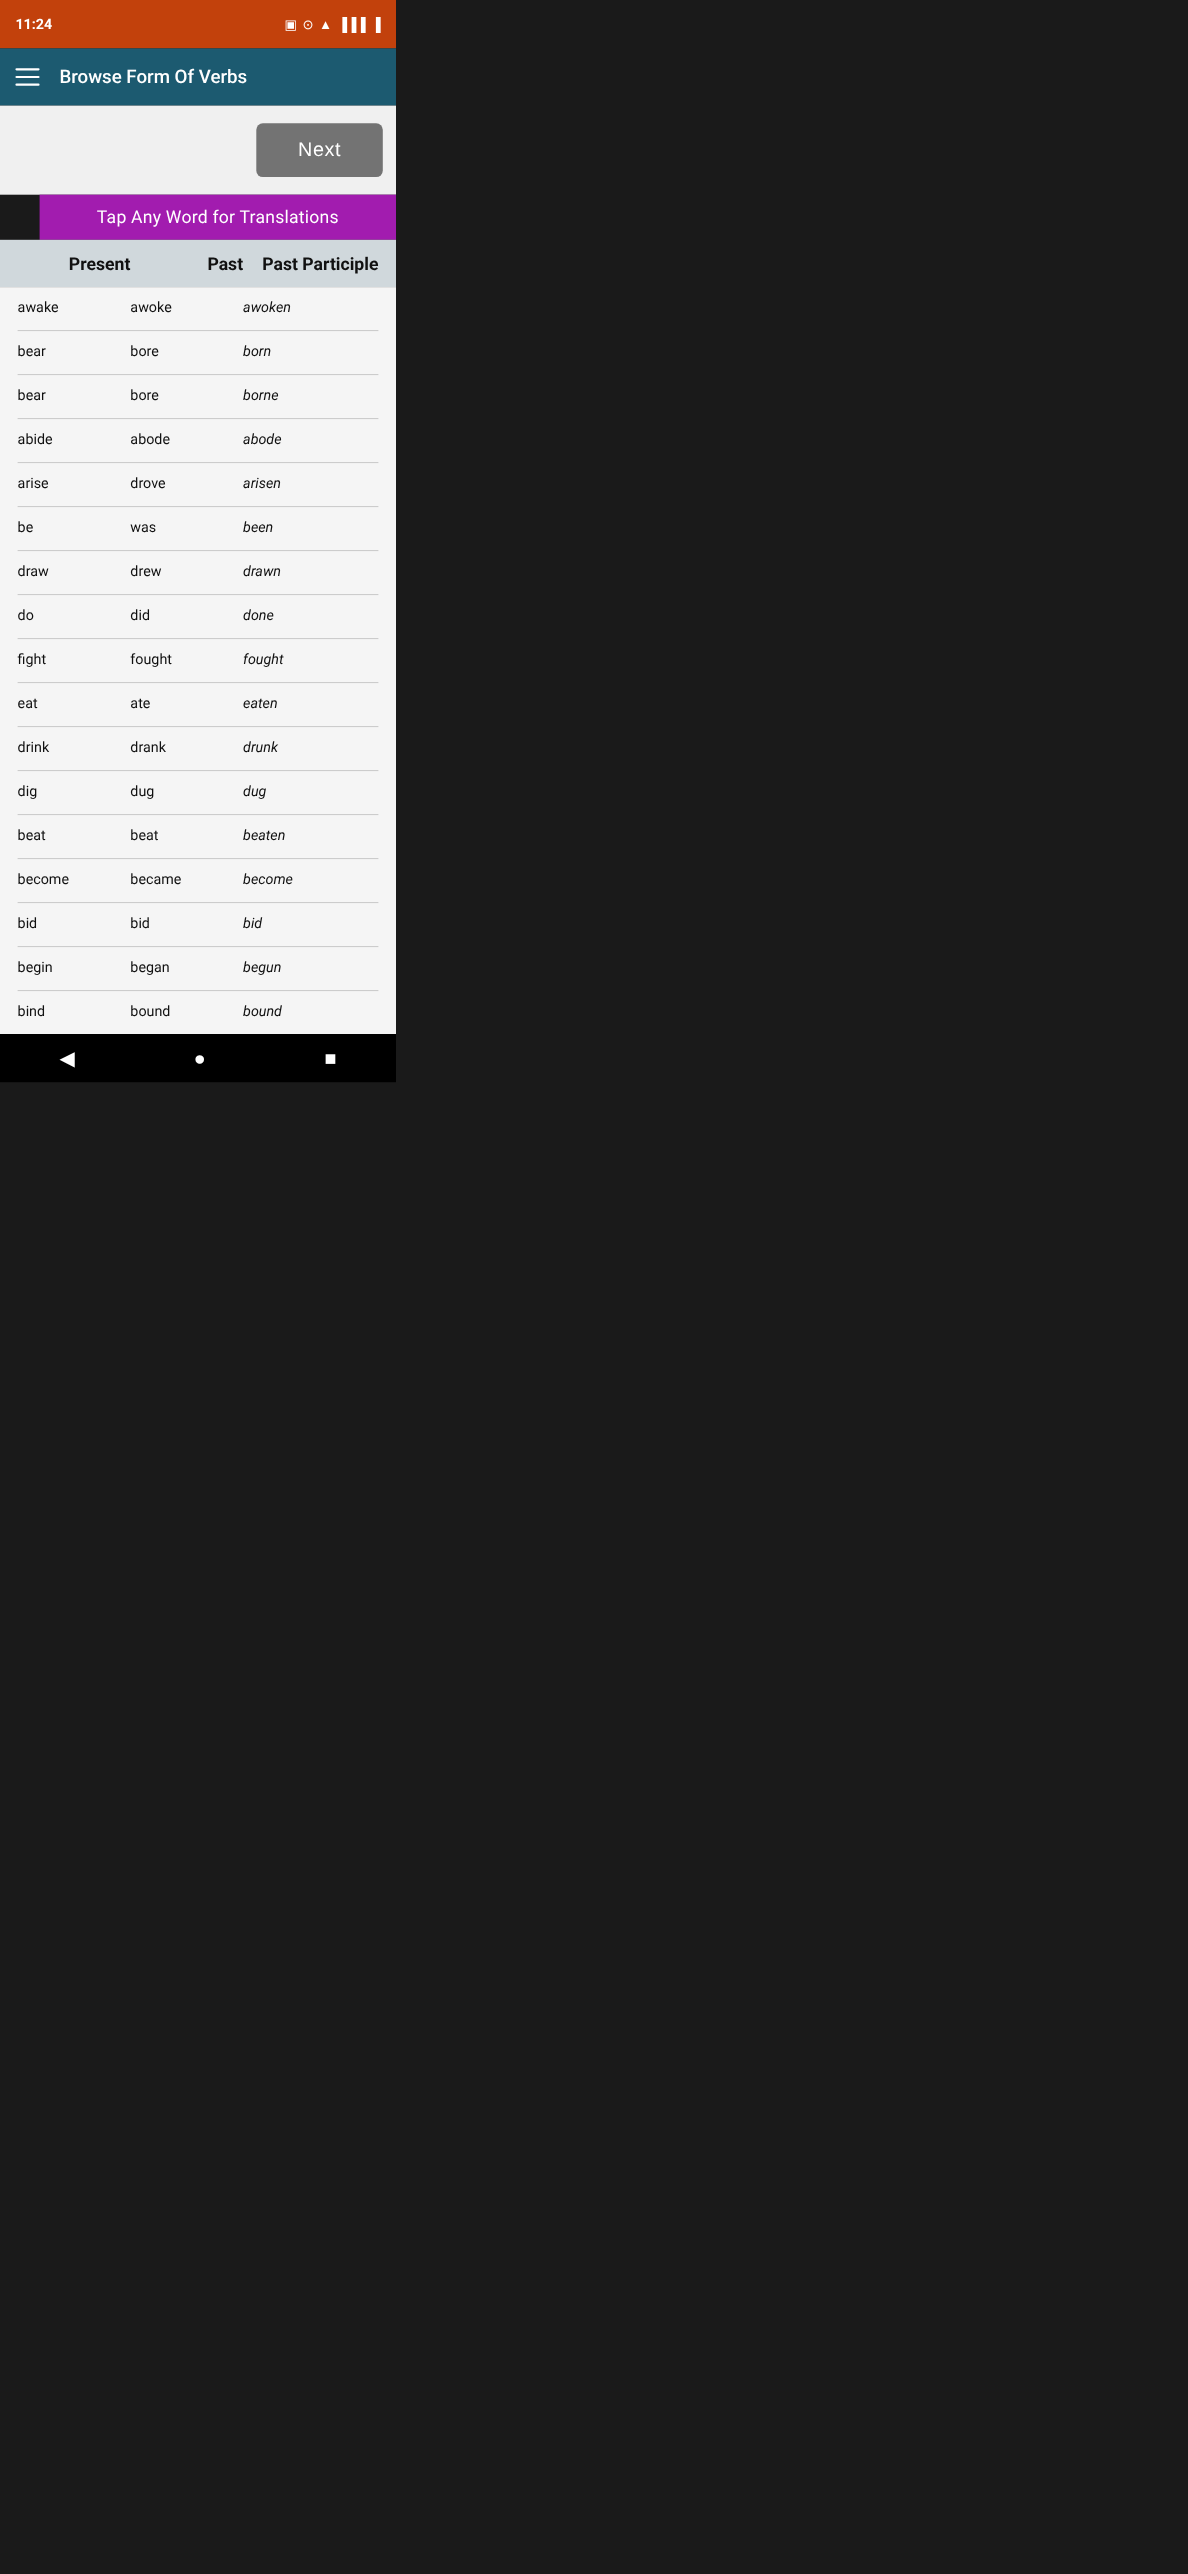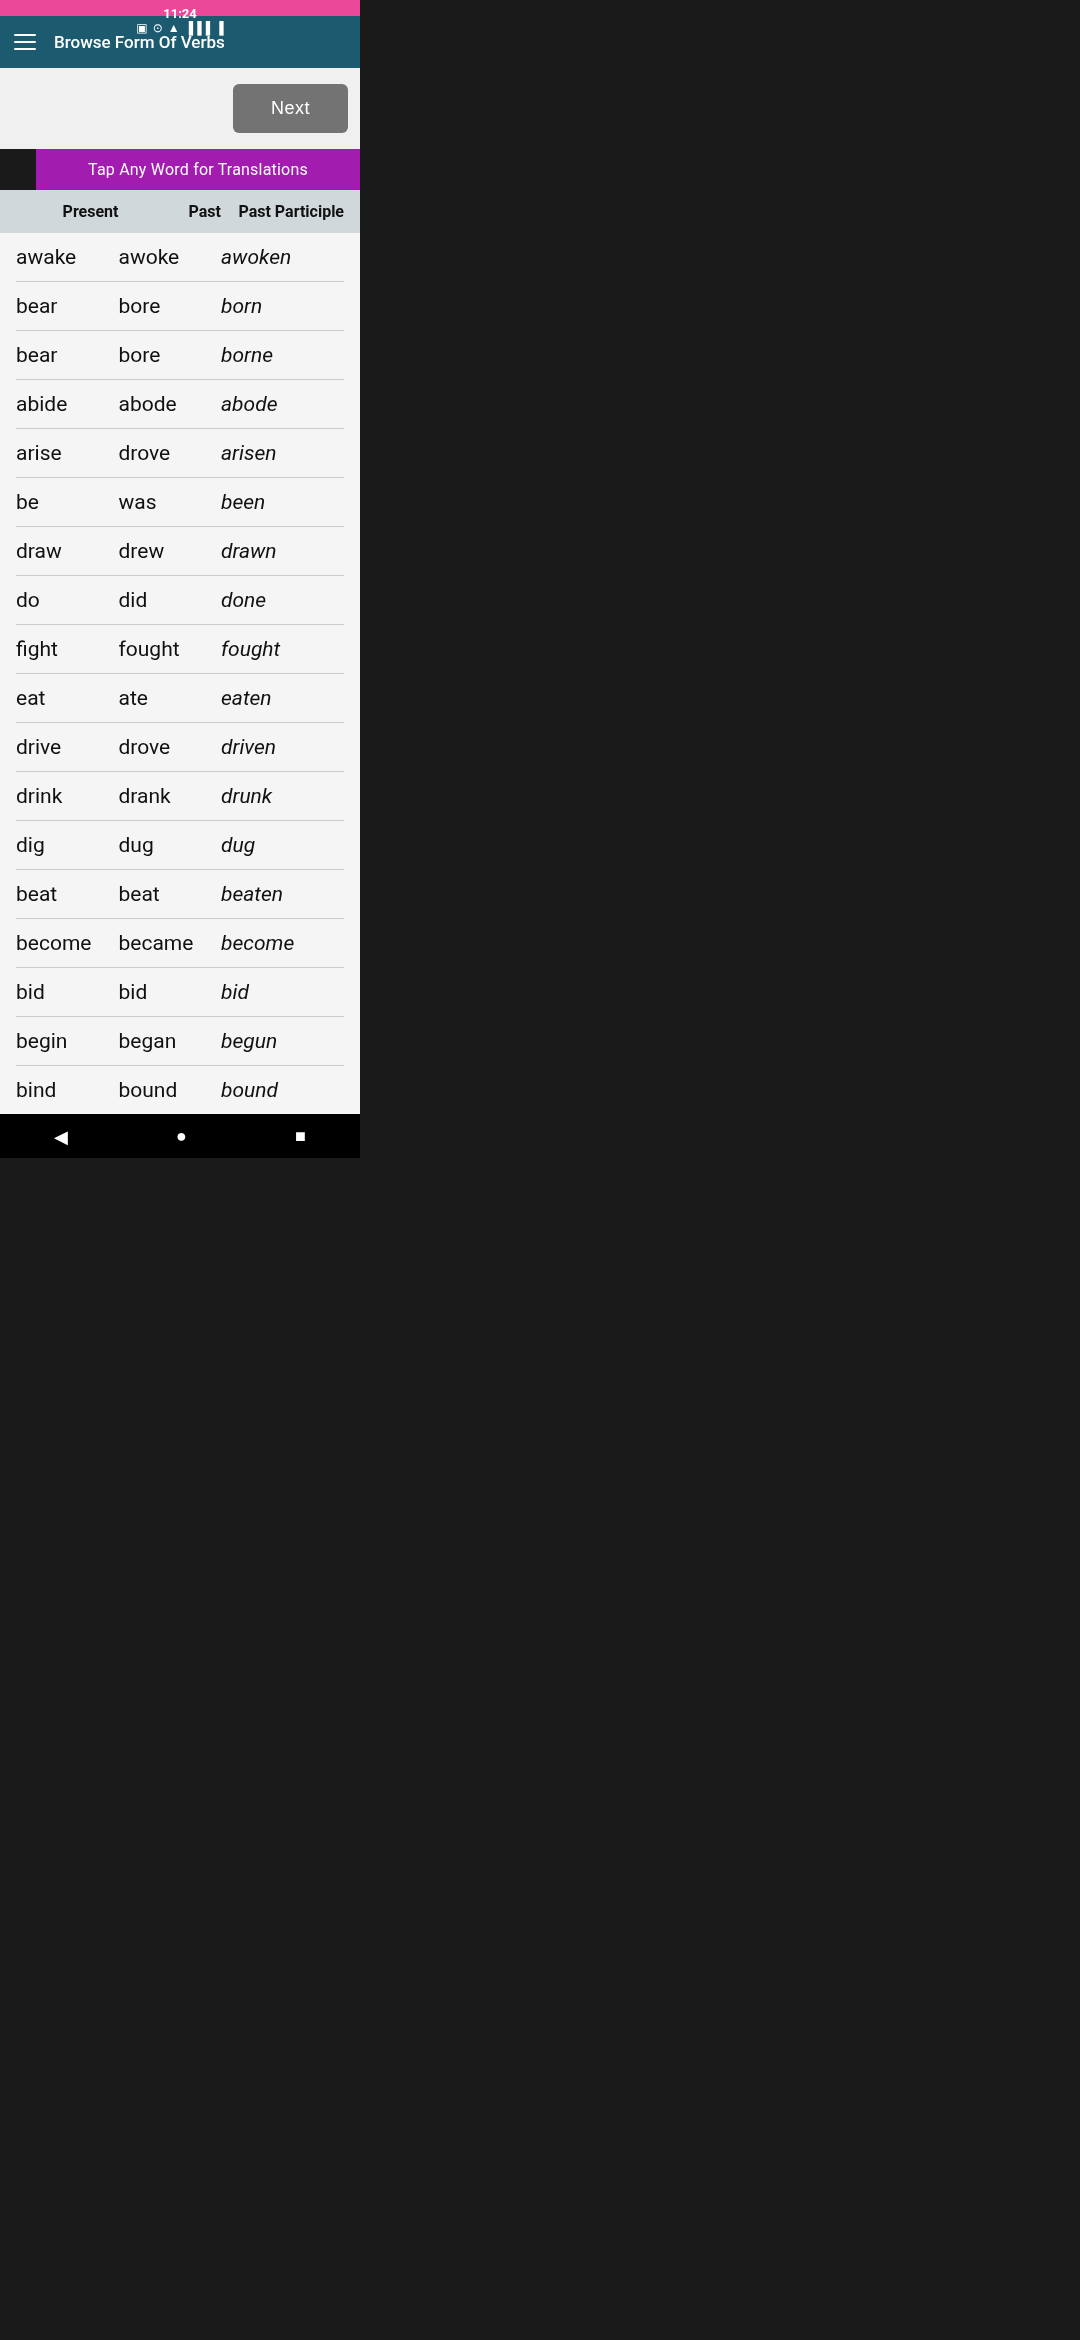--- a/index.html
+++ b/index.html
@@ -8,27 +8,26 @@
     body {
       background: #1a1a1a;
       font-family: 'Roboto', Arial, sans-serif;
       width: 360px;
       min-height: 780px;
       overflow-x: hidden;
     }
 
     
     .status-bar {
-      background: #ec4899;
+      background: #c2410c;
       display: flex;
       justify-content: space-between;
       align-items: center;
       padding: 6px 14px;
-      height: 16px;
-      flex-direction: column;
+      height: 44px;
     }
     .status-time {
       color: white;
       font-size: 13px;
       font-weight: bold;
     }
     .status-icons {
       display: flex;
       align-items: center;
       gap: 5px;
@@ -122,21 +121,21 @@
     .table-row {
       display: flex;
       padding: 12px 0;
       border-bottom: 1px solid #ccc;
       cursor: pointer;
     }
     .table-row:last-child {
       border-bottom: none;
     }
     .cell {
-      font-size: 21px;
+      font-size: 13px;
       color: #111;
     }
     .cell-present { flex: 1; }
     .cell-past { flex: 1; }
     .cell-participle { flex: 1.2; font-style: italic; }
 
     
     .bottom-nav {
       background: #000;
       display: flex;
@@ -233,25 +232,20 @@
       <span class="cell cell-present">fight</span>
       <span class="cell cell-past">fought</span>
       <span class="cell cell-participle">fought</span>
     </div>
     <div class="table-row">
       <span class="cell cell-present">eat</span>
       <span class="cell cell-past">ate</span>
       <span class="cell cell-participle">eaten</span>
     </div>
     <div class="table-row">
-      <span class="cell cell-present">drive</span>
-      <span class="cell cell-past">drove</span>
-      <span class="cell cell-participle">driven</span>
-    </div>
-    <div class="table-row">
       <span class="cell cell-present">drink</span>
       <span class="cell cell-past">drank</span>
       <span class="cell cell-participle">drunk</span>
     </div>
     <div class="table-row">
       <span class="cell cell-present">dig</span>
       <span class="cell cell-past">dug</span>
       <span class="cell cell-participle">dug</span>
     </div>
     <div class="table-row">

